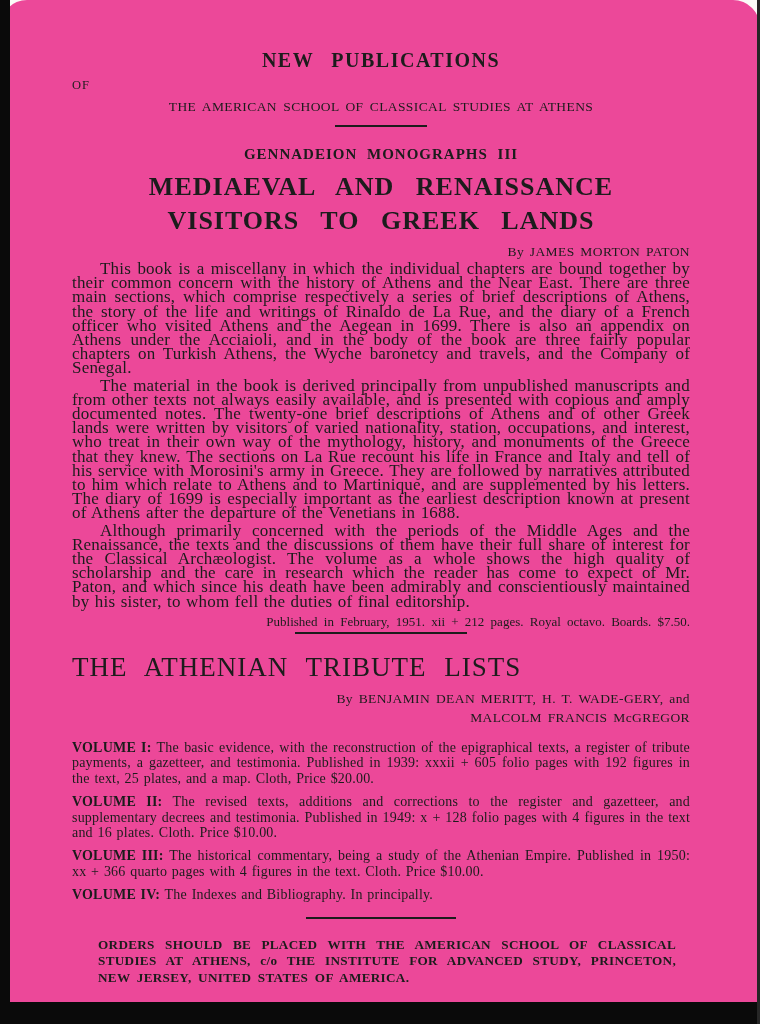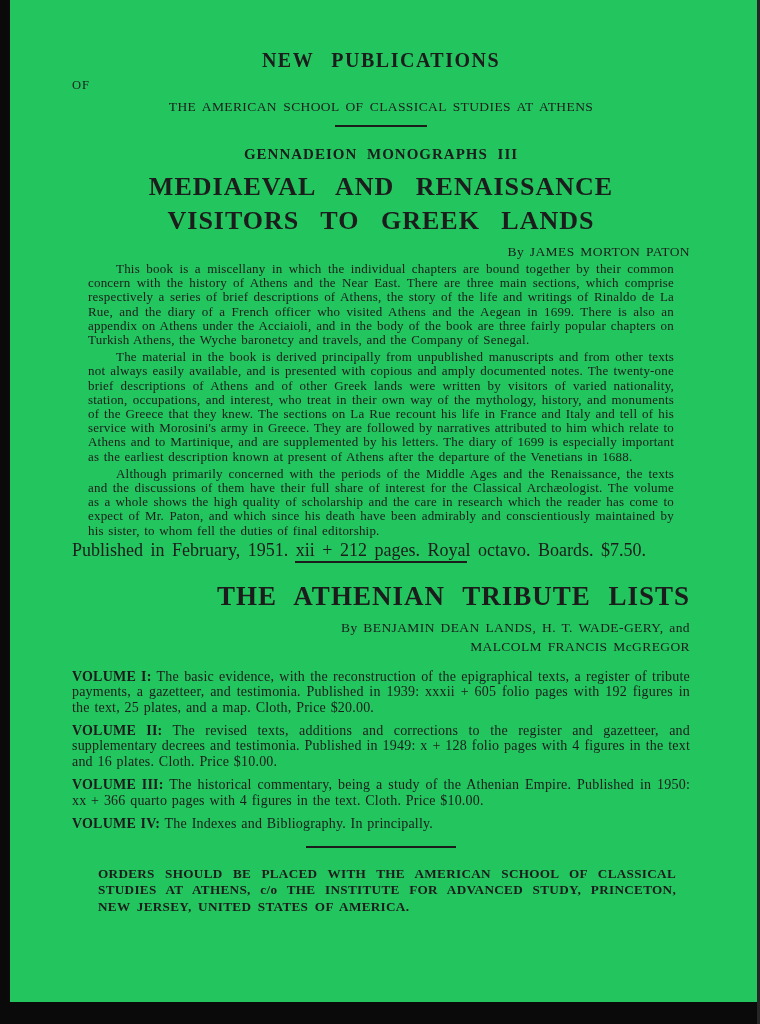--- a/index.html
+++ b/index.html
@@ -5,21 +5,21 @@
   * { box-sizing: border-box; }
   html, body { margin: 0; padding: 0; }
   body {
     width: 760px; height: 1024px;
     background: #fbfbf8;
     color: #1c1c1c;
     font-family: "Liberation Serif", "DejaVu Serif", serif;
     position: relative;
     overflow: hidden;
   }
-  .scan { position: absolute; inset: 0; background: #22c55e; }
+  .scan { position: absolute; inset: 0; background: #ec4899; border-radius: 27px; }
 
   
   .edge-left   { position: absolute; left: 0; top: 0; width: 10px; height: 1024px; background: #0a0a0a; }
   .edge-bottom { position: absolute; left: 0; bottom: 0; width: 760px; height: 22px; background: #0a0a0a; }
   .edge-right  { position: absolute; right: 0; top: 0; width: 3px; height: 1024px; background: #262626; }
 
   .content {
     position: absolute;
     left: 72px; top: 48px;
     width: 618px;
@@ -57,34 +57,34 @@
     letter-spacing: 1px; word-spacing: 14px;
     margin: 0 0 5px;
   }
   .byline {
     text-align: right; font-size: 13.5px; line-height: 17px;
     letter-spacing: 0.4px; word-spacing: 2px; margin: 0 0 2px;
   }
   .editor { margin-bottom: 10px; }
 
   .body-text {
-    font-size: 13px; line-height: 14.2px;
+    font-size: 17px; line-height: 14.2px;
     text-align: justify;
     letter-spacing: 0.2px; word-spacing: 1px;
-    margin: 0 16px 3px;
+    margin: 0 0 3px;
   }
   .indent { text-indent: 28px; }
 
   .pub-line {
-    text-align: left; font-size: 18px; line-height: 17px;
+    text-align: right; font-size: 13px; line-height: 17px;
     word-spacing: 3px; margin: 4px 0 0;
   }
 
   .b2-title {
-    text-align: right; font-weight: bold;
+    text-align: left; font-weight: normal;
     font-size: 27px; line-height: 34px;
     letter-spacing: 1px; word-spacing: 10px;
     margin: 0 0 6px;
   }
   .authors-gap { margin-bottom: 14px; }
 
   .vol {
     font-size: 14px; line-height: 15.4px;
     text-align: justify; letter-spacing: 0.2px; word-spacing: 1px;
     margin: 0 0 8px;
@@ -124,21 +124,21 @@
 
     <p class="body-text indent">This book is a miscellany in which the individual chapters are bound together by their common concern with the history of Athens and the Near East. There are three main sections, which comprise respectively a series of brief descriptions of Athens, the story of the life and writings of Rinaldo de La Rue, and the diary of a French officer who visited Athens and the Aegean in 1699. There is also an appendix on Athens under the Acciaioli, and in the body of the book are three fairly popular chapters on Turkish Athens, the Wyche baronetcy and travels, and the Company of Senegal.</p>
     <p class="body-text indent">The material in the book is derived principally from unpublished manuscripts and from other texts not always easily available, and is presented with copious and amply documented notes. The twenty-one brief descriptions of Athens and of other Greek lands were written by visitors of varied nationality, station, occupations, and interest, who treat in their own way of the mythology, history, and monuments of the Greece that they knew. The sections on La Rue recount his life in France and Italy and tell of his service with Morosini's army in Greece. They are followed by narratives attributed to him which relate to Athens and to Martinique, and are supplemented by his letters. The diary of 1699 is especially important as the earliest description known at present of Athens after the departure of the Venetians in 1688.</p>
     <p class="body-text indent">Although primarily concerned with the periods of the Middle Ages and the Renaissance, the texts and the discussions of them have their full share of interest for the Classical Archæologist. The volume as a whole shows the high quality of scholarship and the care in research which the reader has come to expect of Mr. Paton, and which since his death have been admirably and conscientiously maintained by his sister, to whom fell the duties of final editorship.</p>
 
     <p class="pub-line">Published in February, 1951. xii + 212 pages. Royal octavo. Boards. $7.50.</p>
 
     <div class="rule rule2"></div>
 
     <div class="b2-title">THE ATHENIAN TRIBUTE LISTS</div>
-    <div class="byline">By BENJAMIN DEAN LANDS, H. T. WADE-GERY, and</div>
+    <div class="byline">By BENJAMIN DEAN MERITT, H. T. WADE-GERY, and</div>
     <div class="byline authors-gap">MALCOLM FRANCIS McGREGOR</div>
 
     <p class="vol">
       <span class="vol-label">VOLUME I:</span>
       <span>The basic evidence, with the reconstruction of the epigraphical texts, a register of tribute payments, a gazetteer, and testimonia. Published in 1939: xxxii + 605 folio pages with 192 figures in the text, 25 plates, and a map. Cloth, Price $20.00.</span>
     </p>
     <p class="vol">
       <span class="vol-label">VOLUME II:</span>
       <span>The revised texts, additions and corrections to the register and gazetteer, and supplementary decrees and testimonia. Published in 1949: x + 128 folio pages with 4 figures in the text and 16 plates. Cloth. Price $10.00.</span>
     </p>

